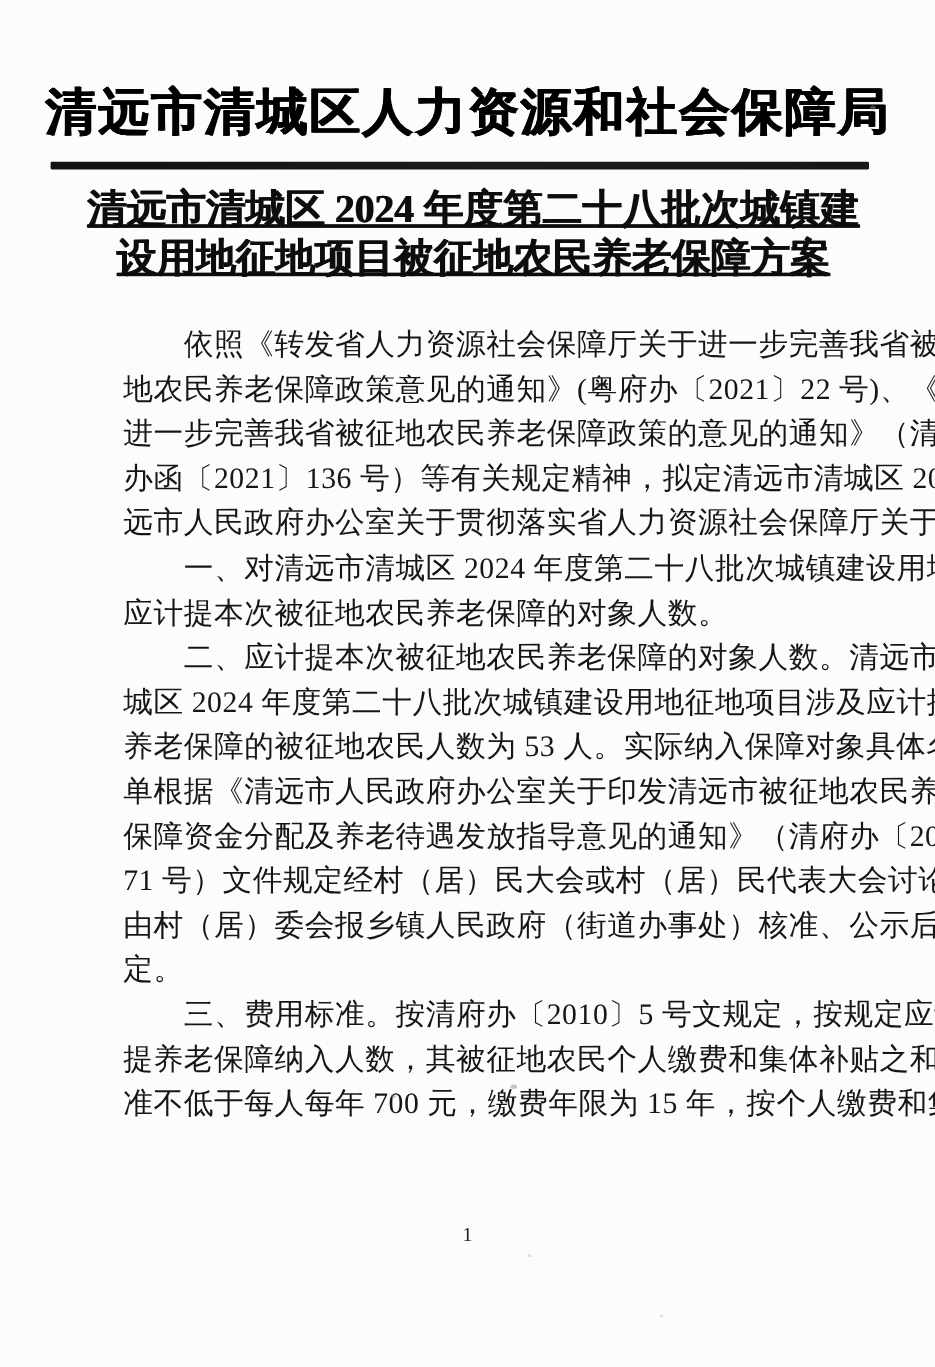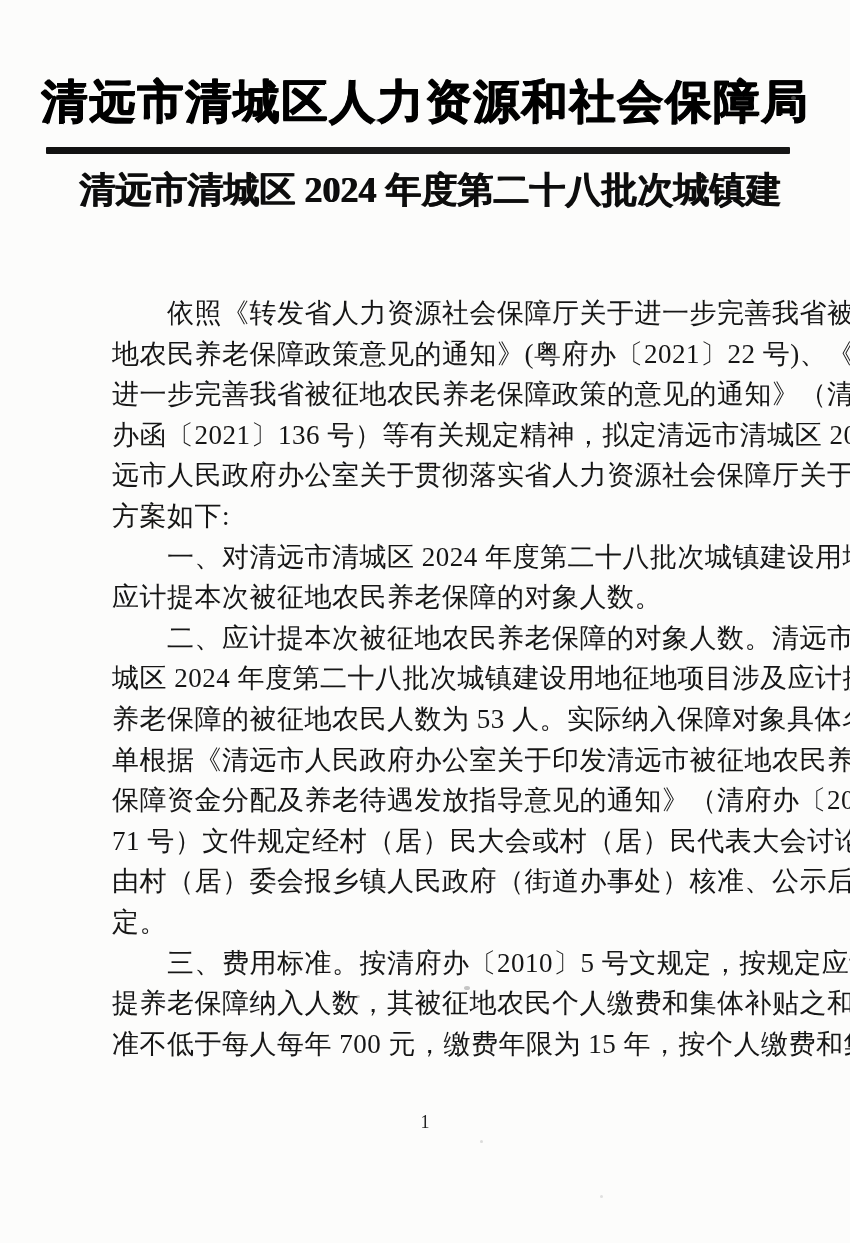--- a/index.html
+++ b/index.html
@@ -50,20 +50,21 @@
     left: 60px;
     width: 740px;
     margin: 0;
     text-align: center;
     font-size: 36px;
     line-height: 44px;
     font-weight: bold;
     color: #0d0d0d;
     text-shadow: 0.9px 0 0 currentColor;
     white-space: nowrap;
+    text-decoration: underline;
   }
   .doc-title .t-line { display: block; }
   
   .body-text {
     position: absolute;
     top: 293px;
     left: 112px;
     width: 660px;
     font-size: 27px;
     line-height: 40.6px;
@@ -107,29 +108,29 @@
 <body>
 
 <div class="page">
 
   <h1 class="authority">清远市清城区人力资源和社会保障局</h1>
 
   <div class="rule"></div>
 
   <h2 class="doc-title">
     <span class="t-line">清远市清城区 2024 年度第二十八批次城镇建</span>
+    <span class="t-line">设用地征地项目被征地农民养老保障方案</span>
   </h2>
 
   <div class="body-text">
     <p class="bl">　　依照《转发省人力资源社会保障厅关于进一步完善我省被征</p>
     <p class="bl">地农民养老保障政策意见的通知》(粤府办〔2021〕22 号)、《清</p>
     <p class="bl">进一步完善我省被征地农民养老保障政策的意见的通知》（清府</p>
     <p class="bl">办函〔2021〕136 号）等有关规定精神，拟定清远市清城区 2024</p>
     <p class="bl">远市人民政府办公室关于贯彻落实省人力资源社会保障厅关于</p>
-    <p class="bl short">方案如下:</p>
     <p class="bl">　　一、对清远市清城区 2024 年度第二十八批次城镇建设用地</p>
     <p class="bl short">应计提本次被征地农民养老保障的对象人数。</p>
     <p class="bl">　　二、应计提本次被征地农民养老保障的对象人数。清远市清</p>
     <p class="bl">城区 2024 年度第二十八批次城镇建设用地征地项目涉及应计提</p>
     <p class="bl">养老保障的被征地农民人数为 53 人。实际纳入保障对象具体名</p>
     <p class="bl">单根据《清远市人民政府办公室关于印发清远市被征地农民养老</p>
     <p class="bl">保障资金分配及养老待遇发放指导意见的通知》（清府办〔2015〕</p>
     <p class="bl">71 号）文件规定经村（居）民大会或村（居）民代表大会讨论，</p>
     <p class="bl">由村（居）委会报乡镇人民政府（街道办事处）核准、公示后确</p>
     <p class="bl short">定。</p>

